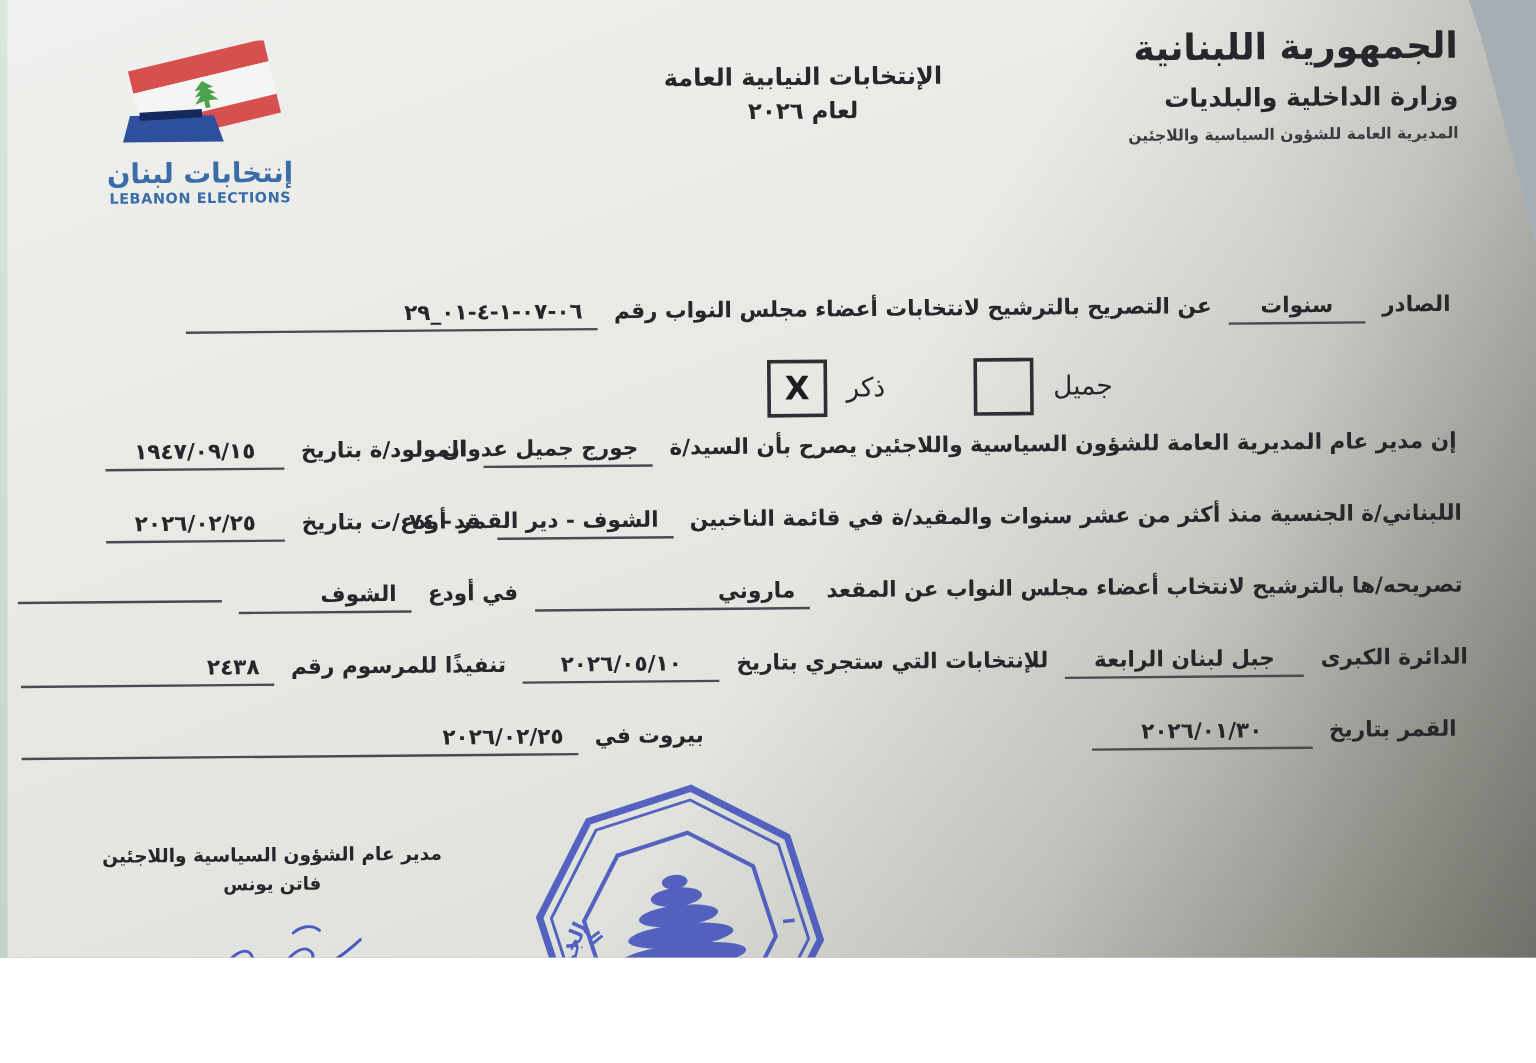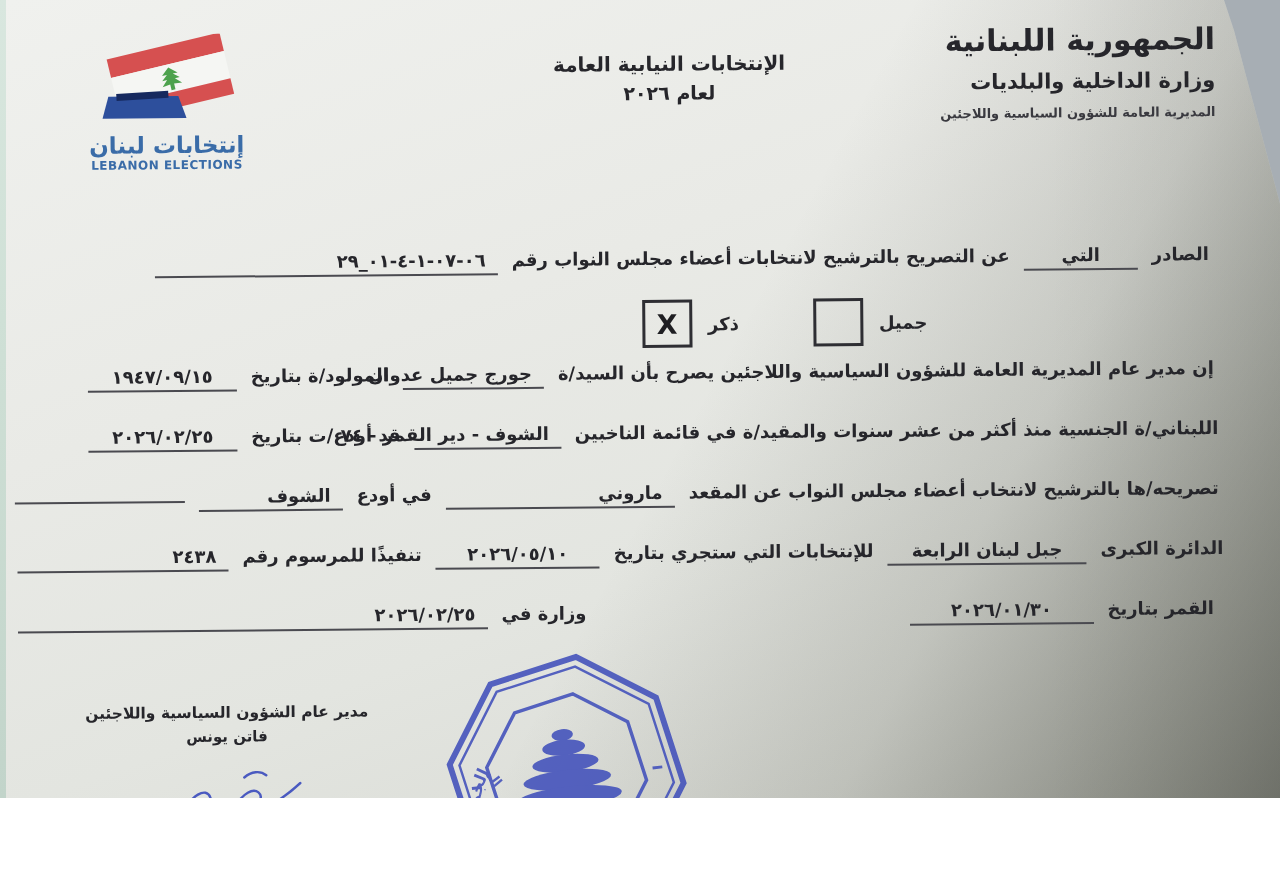--- a/index.html
+++ b/index.html
@@ -31,21 +31,21 @@
   
   .fline{position:absolute;display:flex;direction:rtl;align-items:baseline;gap:14px;
     font-size:18px;font-weight:600;white-space:nowrap;}
   .lbl{flex-shrink:0;}
   .uv{border-bottom:2px solid #4a4a50;padding:0 12px 3px;min-width:0;}
   .uv.center{text-align:center;}
   .uv.start{text-align:right;}
   .uv.grow{flex:1;}
   .ltr{direction:ltr;unicode-bidi:isolate;}
   .cbrow{position:absolute;display:flex;direction:rtl;align-items:center;gap:16px;}
-  .cbrow .glabel{font-size:18px;font-weight:700;}
+  .cbrow .glabel{font-size:22px;font-weight:400;}
   .cbox{width:44px;height:42px;border:3px solid #2e2e33;display:flex;align-items:center;justify-content:center;
     font-size:27px;font-weight:bold;color:#1e1e22;background:transparent;}
   .cbspacer{width:42px;}
 
   
   .sigblock{position:absolute;top:700px;left:58px;width:320px;text-align:center;}
   .sigblock .t{font-size:15.5px;font-weight:bold;}
   .sigblock .n{font-size:15px;font-weight:bold;margin-top:6px;}
   .sig-svg{position:absolute;top:758px;left:165px;}
 
@@ -82,21 +82,21 @@
           </g>
           <path d="M22 62 L92 62 L100 84 L16 84 Z" fill="#2d4f9c"></path>
           <rect x="30" y="58" width="52" height="7" fill="#16295e" transform="rotate(-3 56 61)"></rect>
         </svg>
         <div class="ar">إنتخابات لبنان</div>
         <div class="en">LEBANON ELECTIONS</div>
       </div>
 
       <div class="fline" style="top:248px;right:70px;left:150px;">
         <span class="lbl">الصادر</span>
-        <span class="uv center" style="min-width:90px;">التي</span>
+        <span class="uv center" style="min-width:90px;">سنوات</span>
         <span class="lbl">عن التصريح بالترشيح لانتخابات أعضاء مجلس النواب رقم</span>
         <span class="uv grow start ltr">٠٦-٠٧-١-٤-٠١_٢٩</span>
       </div>
 
       <div class="cbrow" style="top:300px;right:352px;">
         <span class="glabel">جميل</span>
         <span class="cbox"></span>
         <span class="cbspacer"></span>
         <span class="glabel">ذكر</span>
         <span class="cbox">X</span>
@@ -130,21 +130,21 @@
         <span class="lbl">للإنتخابات التي ستجري بتاريخ</span>
         <span class="uv center ltr" style="min-width:140px;">٢٠٢٦/٠٥/١٠</span>
         <span class="lbl">تنفيذًا للمرسوم رقم</span>
         <span class="uv grow start ltr">٢٤٣٨</span>
       </div>
 
       <div class="fline" style="top:602px;right:68px;left:10px;">
         <span class="lbl">القمر بتاريخ</span>
         <span class="uv center ltr" style="min-width:160px;">٢٠٢٦/٠١/٣٠</span>
         <span style="width:295px;flex-shrink:1;"></span>
-        <span class="lbl">وزارة في</span>
+        <span class="lbl">بيروت في</span>
         <span class="uv grow start ltr">٢٠٢٦/٠٢/٢٥</span>
       </div>
 
       <div class="sigblock">
         <div class="t">مدير عام الشؤون السياسية واللاجئين</div>
         <div class="n">فاتن يونس</div>
       </div>
       <svg class="sig-svg" width="140" height="80" viewBox="0 0 140 80">
         <g fill="none" stroke="#4a5ac0" stroke-width="2.4" stroke-linecap="round" stroke-linejoin="round">
           <path d="M8 52 C16 34 32 24 36 36 C39 46 30 54 21 52 C31 60 50 57 62 42 C69 33 78 26 84 31 C90 36 83 45 73 47 C88 51 106 40 126 22"></path>

